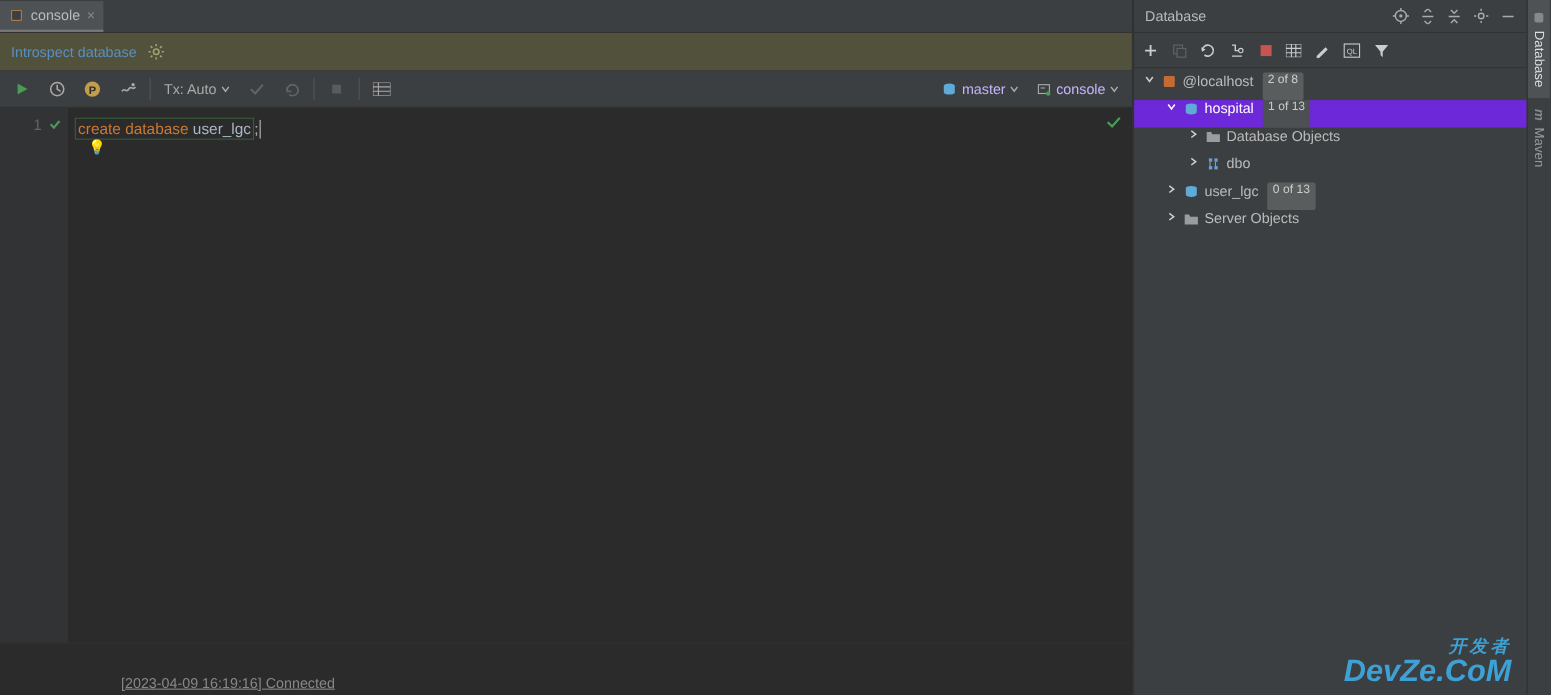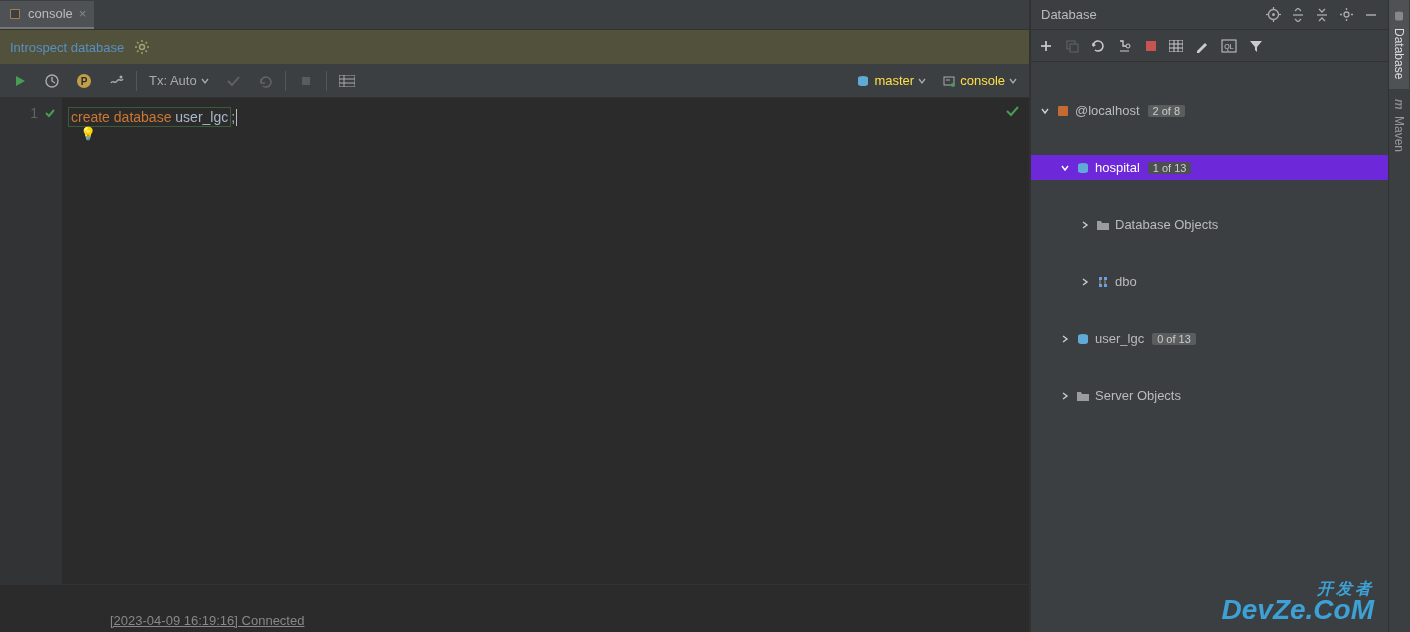--- a/index.html
+++ b/index.html
@@ -11,21 +11,21 @@
 .tab-close { color: #888; font-size: 13px; cursor: pointer; }
 .banner { height: 34px; background: #52513c; display: flex; align-items: center; padding: 0 10px; color: #c0c39c; }
 .banner-label { flex: 1; }
 .banner-link { color: #5890c2; margin-right: 10px; }
 .banner-gear { color: #a0a072; }
 .toolbar { height: 34px; background: #3c3f41; display: flex; align-items: center; padding: 0 8px; gap: 8px; border-bottom: 1px solid #323232; }
 .tbtn { width: 24px; height: 24px; display: flex; align-items: center; justify-content: center; cursor: pointer; border-radius: 3px; }
 .tsep { width: 1px; height: 20px; background: #555; }
 .txdrop { display: flex; align-items: center; gap: 4px; color: #aaa; cursor: pointer; padding: 0 4px;}
 .spacer { flex: 1; }
-.sel { display: flex; align-items: center; gap: 4px; color: #fde047; cursor: pointer; padding: 2px 4px;}
+.sel { display: flex; align-items: center; gap: 4px; color: #c4b5fd; cursor: pointer; padding: 2px 4px;}
 .editor { flex: 1; display: flex; font-family: 'Consolas','JetBrains Mono',monospace; font-size: 14px; position: relative; min-height: 0; }
 .gutter { width: 62px; background: #313335; padding-top: 4px; text-align: right; color: #606366;}
 .gutter-row { height: 22px; display:flex; align-items:center; justify-content:flex-end; gap:6px; padding-right:6px;}
 .code-area { flex:1; padding-top:8px; position:relative; background:#2b2b2b;}
 .code-line { height:22px; padding-left:6px; display:flex; align-items:center;}
 .code-box { border: 1px solid #3a5a3a; padding: 0 2px; display:inline-flex; align-items:center; height:20px;}
 .kw { color: #cc7832; }
 .ident { color: #a9b7c6; }
 .cursor { display:inline-block; width:1px; height:17px; background:#bbb; margin-left:1px;}
 .bulb { position:absolute; top:28px; left:18px; font-size:13px;}
@@ -33,21 +33,21 @@
 .bottombar { height: 24px; background: #2b2b2b; border-top:1px solid #323232;}
 .log { height: 24px; background:#2b2b2b; display:flex; align-items:center; padding-left:110px; font-family:'Consolas',monospace; color:#888;text-decoration:underline;}
 
 .sidepanel { width: 380px; display:flex; }
 .panel-body { flex:1; display:flex; flex-direction:column; background:#3c3f41; border-left:1px solid #323232;}
 .panel-header { height:30px; display:flex; align-items:center; padding:0 10px; gap:10px; border-bottom:1px solid #323232;}
 .panel-header-label { flex:1; color:#bbb;}
 .ptbar { height:32px; display:flex; align-items:center; padding:0 8px; gap:12px; border-bottom:1px solid #323232;}
 .ptbar svg { display:block; }
 .tree { flex:1; padding-top:4px; overflow:auto;}
-.trow { height:25px; display:flex; align-items:center; gap:4px; cursor:pointer; padding-right:8px;margin-top:32px;}
+.trow { height:25px; display:flex; gap:4px; cursor:pointer; padding-right:8px;}
 .trow.sel-row { background:#6d28d9; color:#fff;}
 .chev { width:12px; height:12px; display:flex; align-items:center; justify-content:center;}
 .node-icon { width:16px; height:16px; display:flex; align-items:center; justify-content:center;}
 .count { font-size:11px; padding:0 5px; background:#5a5d5e; border-radius:2px; color:#ccc; margin-left:4px;}
 .count.lite { background:#4c5052;}
 
 .railtabs { width:22px; background:#3c3f41; border-left:1px solid #323232;}
 .railtab { writing-mode: vertical-lr; padding:10px 3px; color:#999; font-size:12px; cursor:pointer; display:flex; align-items:center; gap:6px;}
 .railtab.active { background:#4e5254; color:#ddd;}
 

